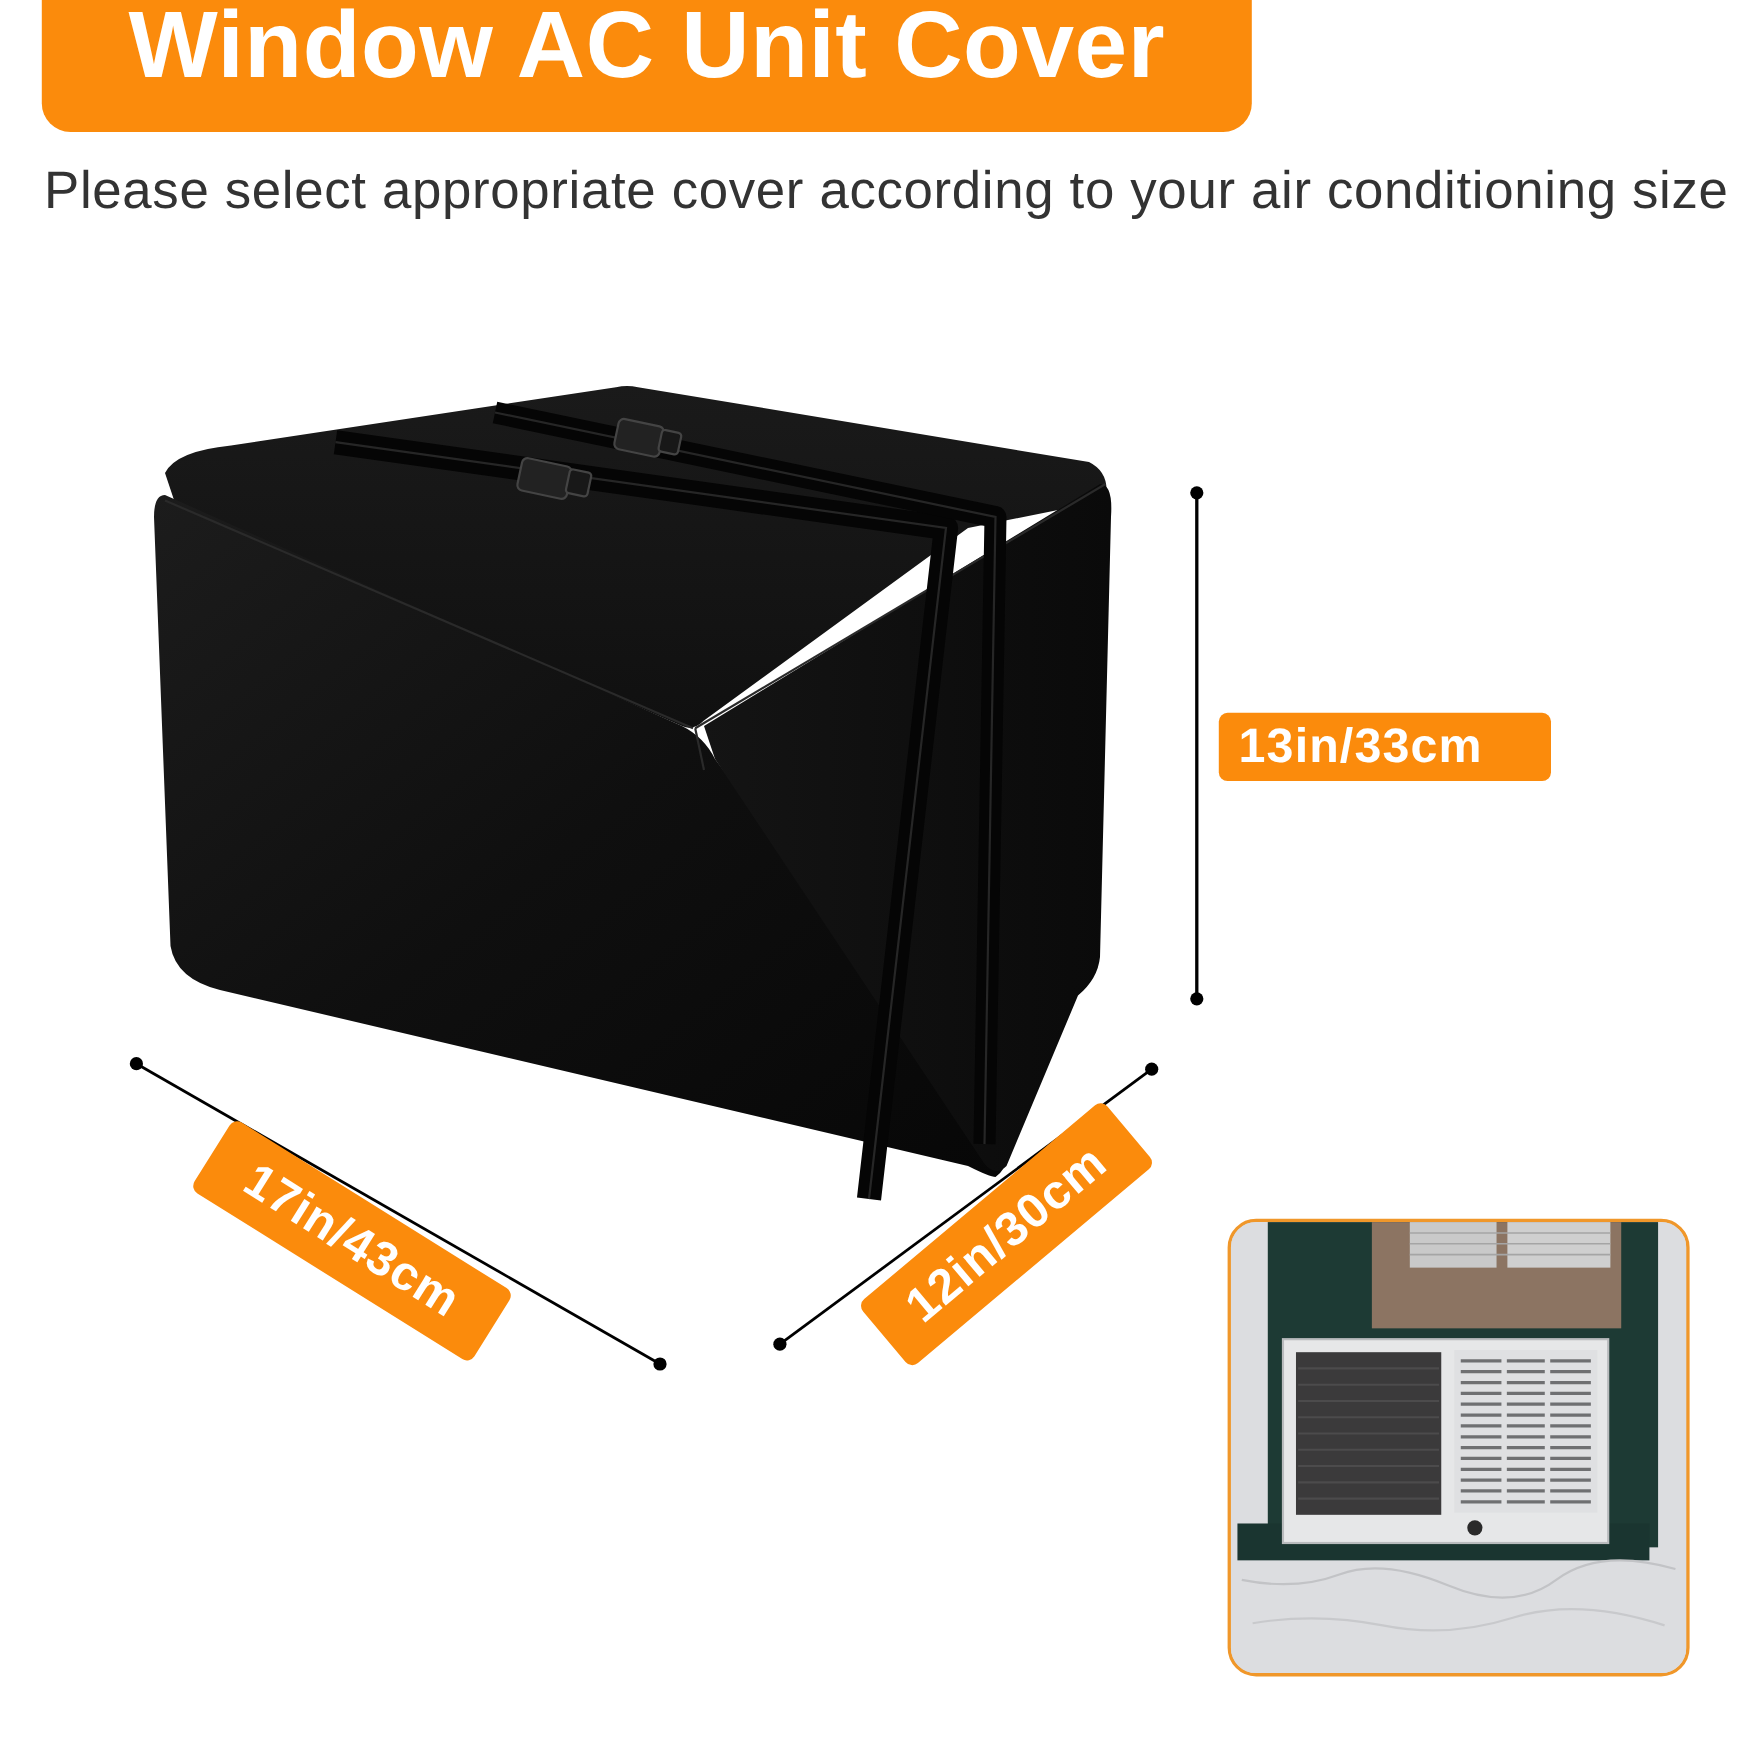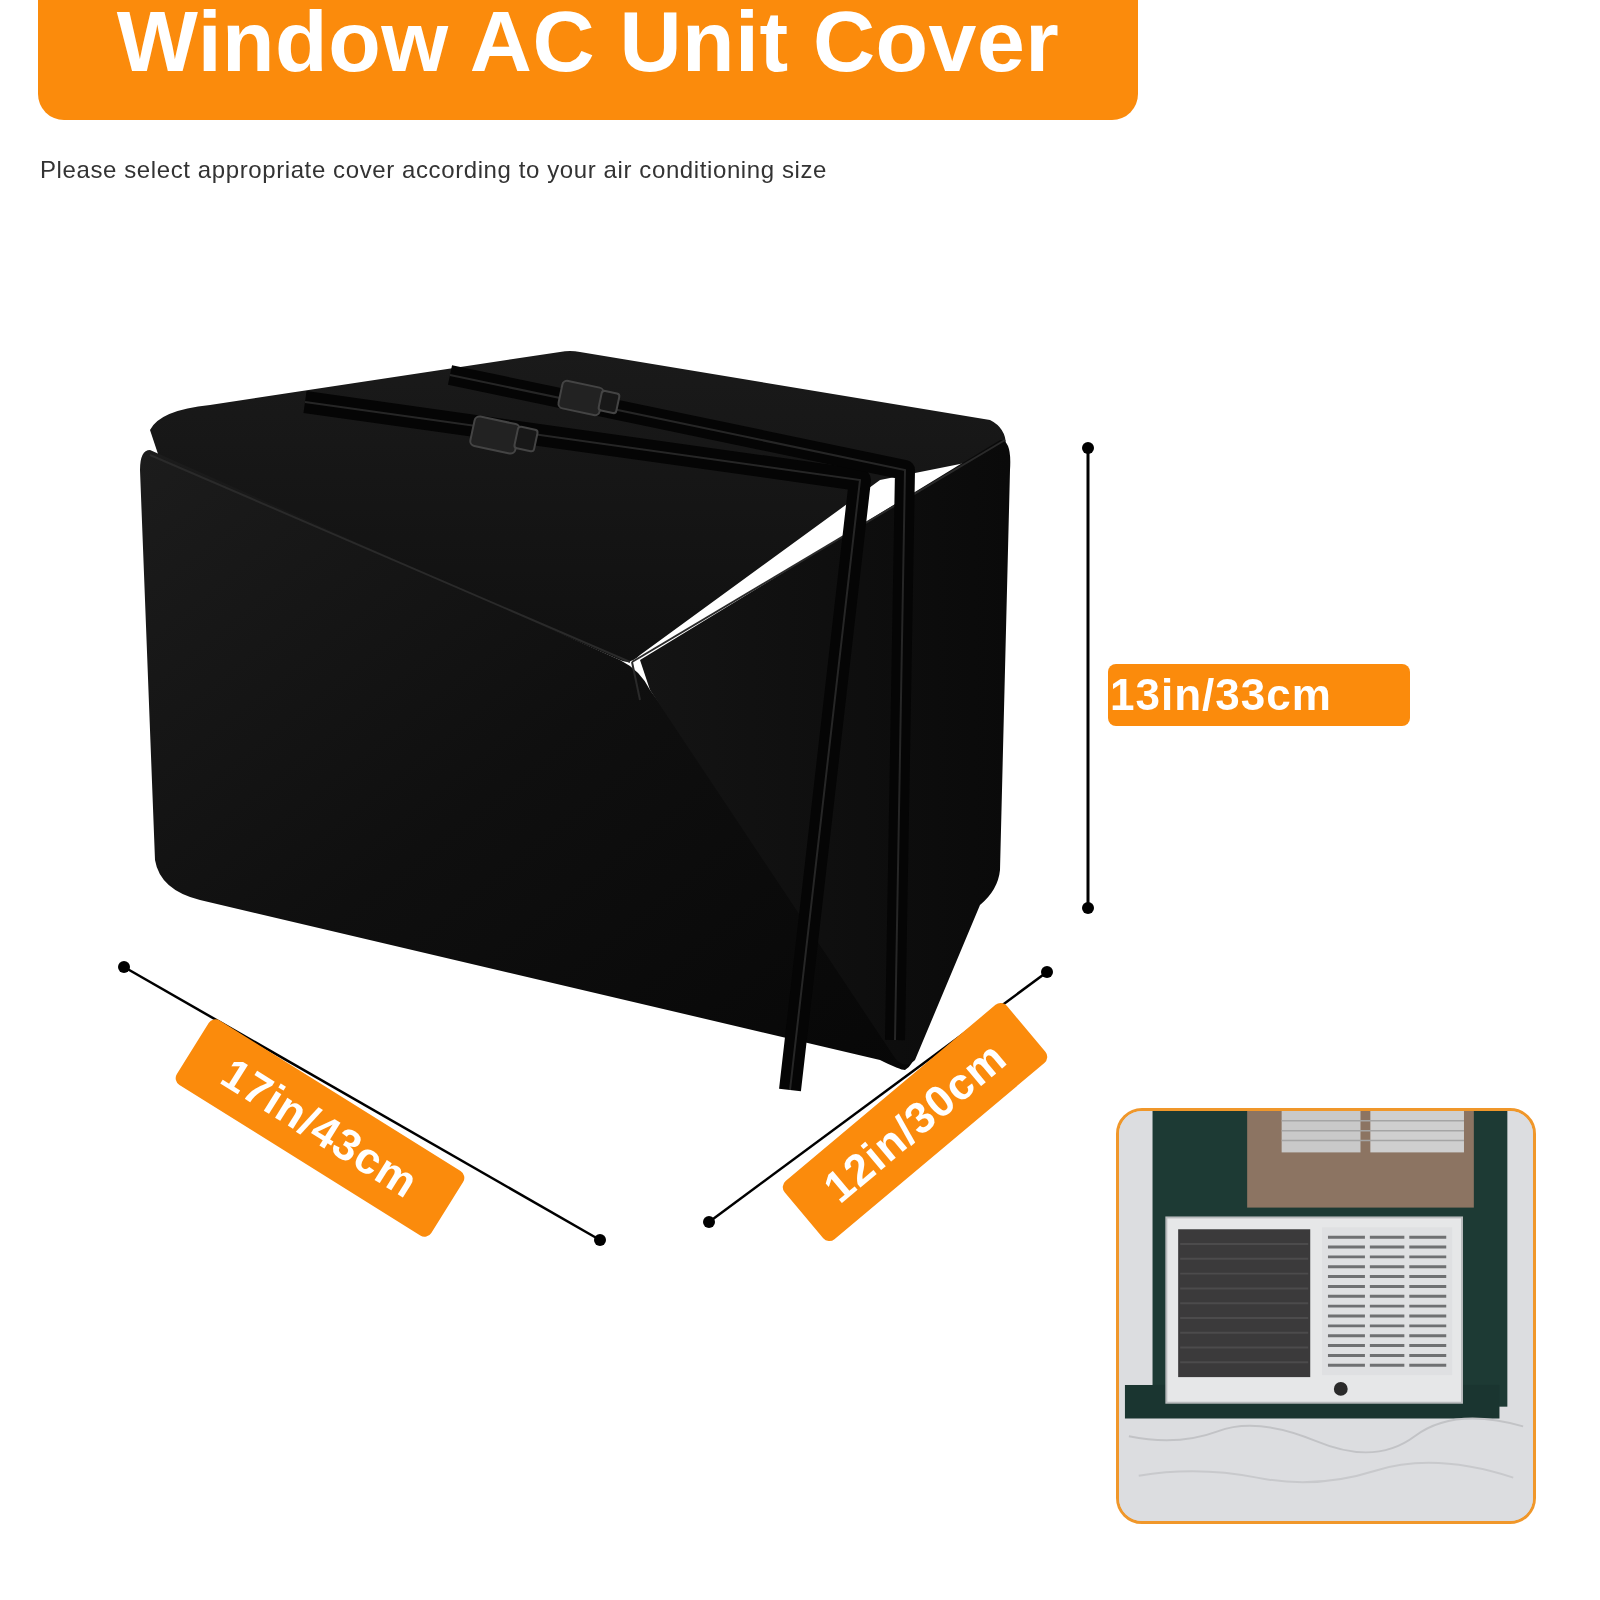--- a/index.html
+++ b/index.html
@@ -6,29 +6,29 @@
   body { width:1600px; height:1600px; position:relative; overflow:hidden; font-family:"Liberation Sans", sans-serif; }
   .title-banner {
     position:absolute; left:38px; top:-20px; width:1100px; height:140px;
     background:#fb8b0c; border-radius:0 0 26px 26px;
     display:flex; align-items:flex-end; justify-content:center;
   }
   .title-banner span {
     color:#ffffff; font-weight:700; font-size:86px; line-height:1; padding-bottom:36px; letter-spacing:0.5px;
   }
   .subtitle {
-    position:absolute; left:40px; top:146px; font-size:24px; color:#333333; letter-spacing:0.6px;margin-top:10px;
+    position:absolute; left:40px; top:146px; font-size:48px; color:#333333; letter-spacing:0.6px;
   }
   .product { position:absolute; left:0; top:0; width:1600px; height:1600px; }
   .dim-label {
     position:absolute; background:#fb8b0c; color:#ffffff; font-weight:700;
     border-radius:8px; display:flex; align-items:center; justify-content:center;
     font-size:44px; letter-spacing:1px;
   }
-  .dim-height { left:1108px; top:648px; width:302px; height:62px; justify-content:flex-start; padding-left:2px; box-sizing:border-box;margin-top:16px; }
+  .dim-height { left:1108px; top:648px; width:302px; height:62px; justify-content:flex-start; padding-left:18px; box-sizing:border-box; }
   .dim-width  { left:170px; top:1090px; width:300px; height:76px; transform:rotate(32deg); transform-origin:center; }
   .dim-depth  { left:770px; top:1084px; width:290px; height:76px; transform:rotate(-40deg); transform-origin:center; }
   .inset {
     position:absolute; left:1116px; top:1108px; width:420px; height:416px;
     border:3px solid #f0972a; border-radius:26px; overflow:hidden; box-sizing:border-box;
     background:#d9dadc;
   }
 </style>
 </head>
 <body>

